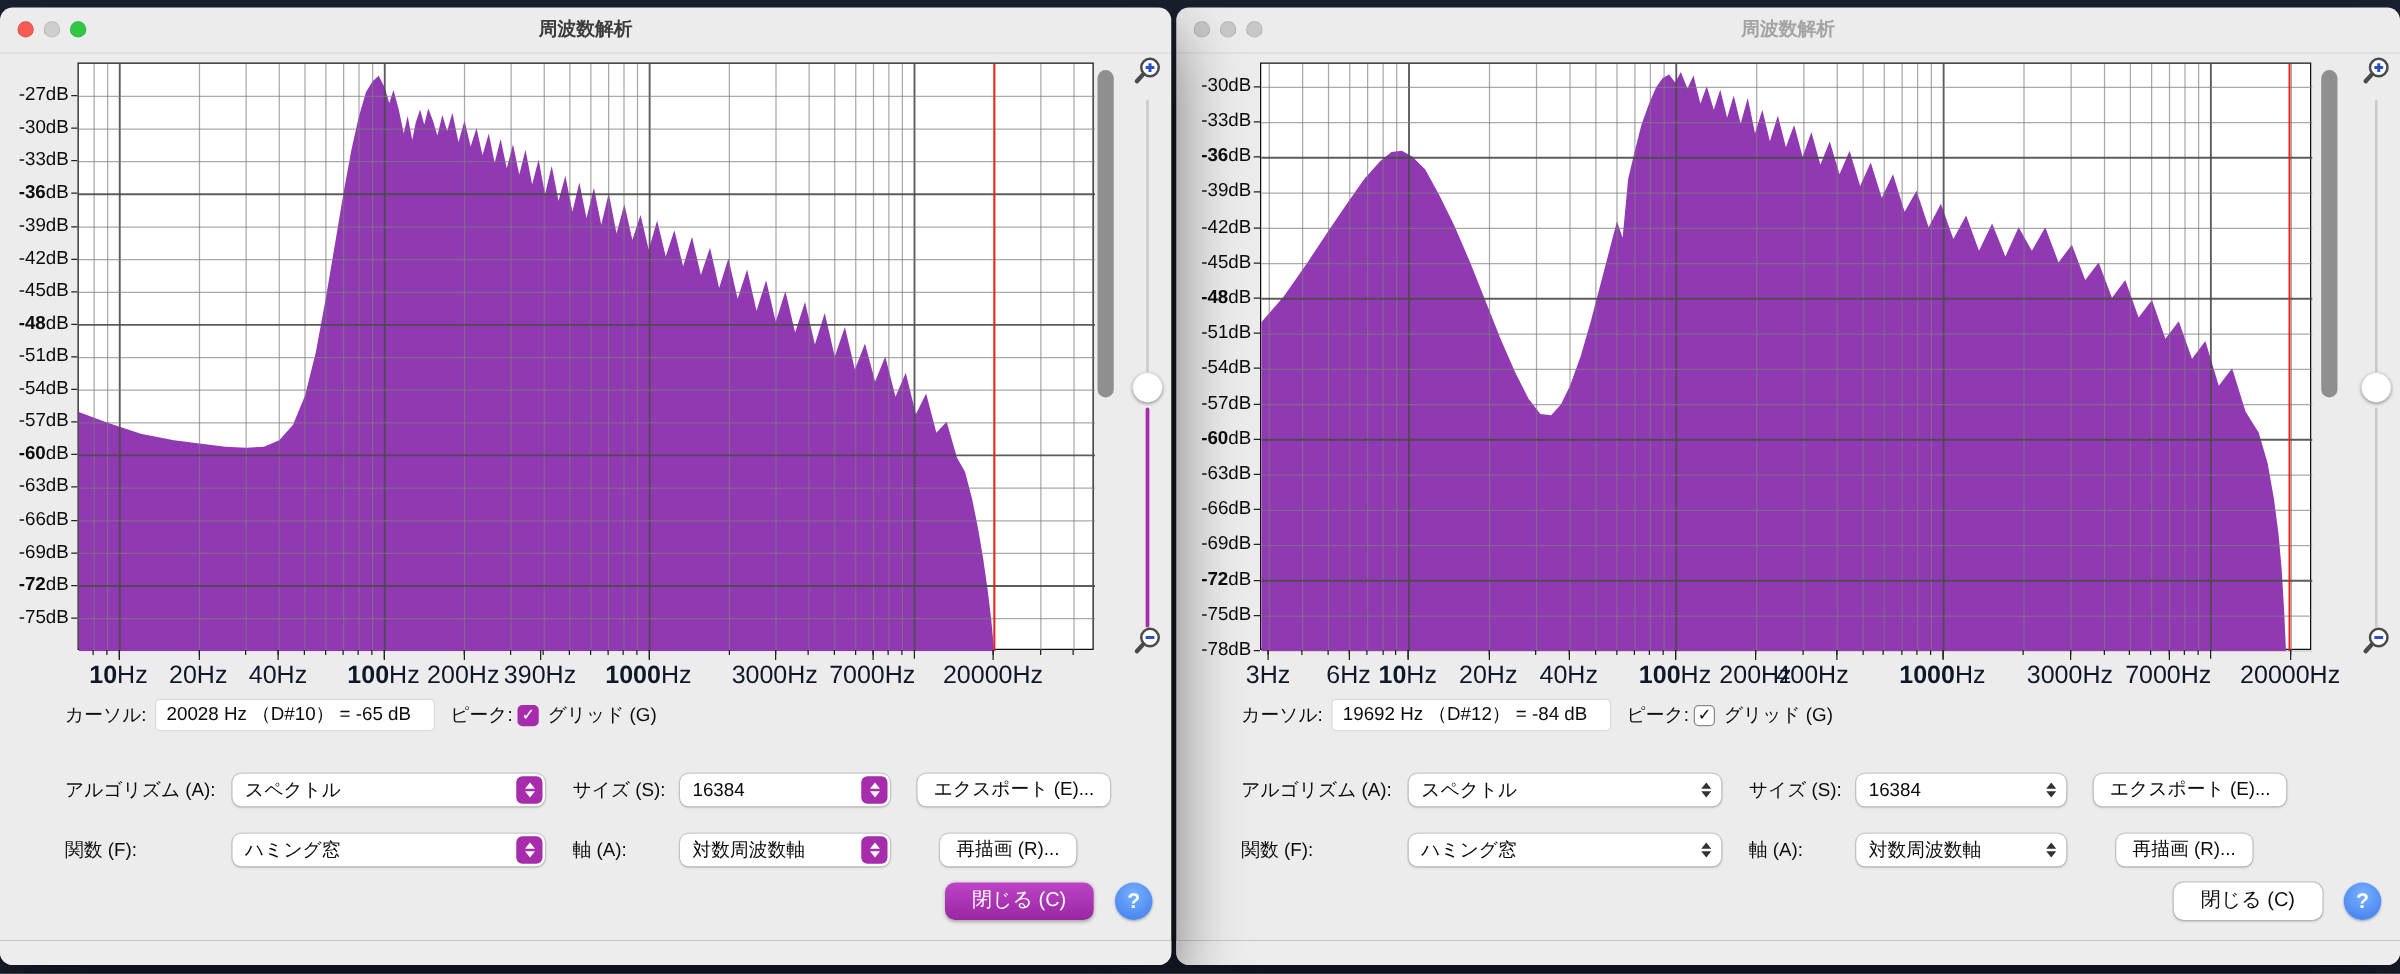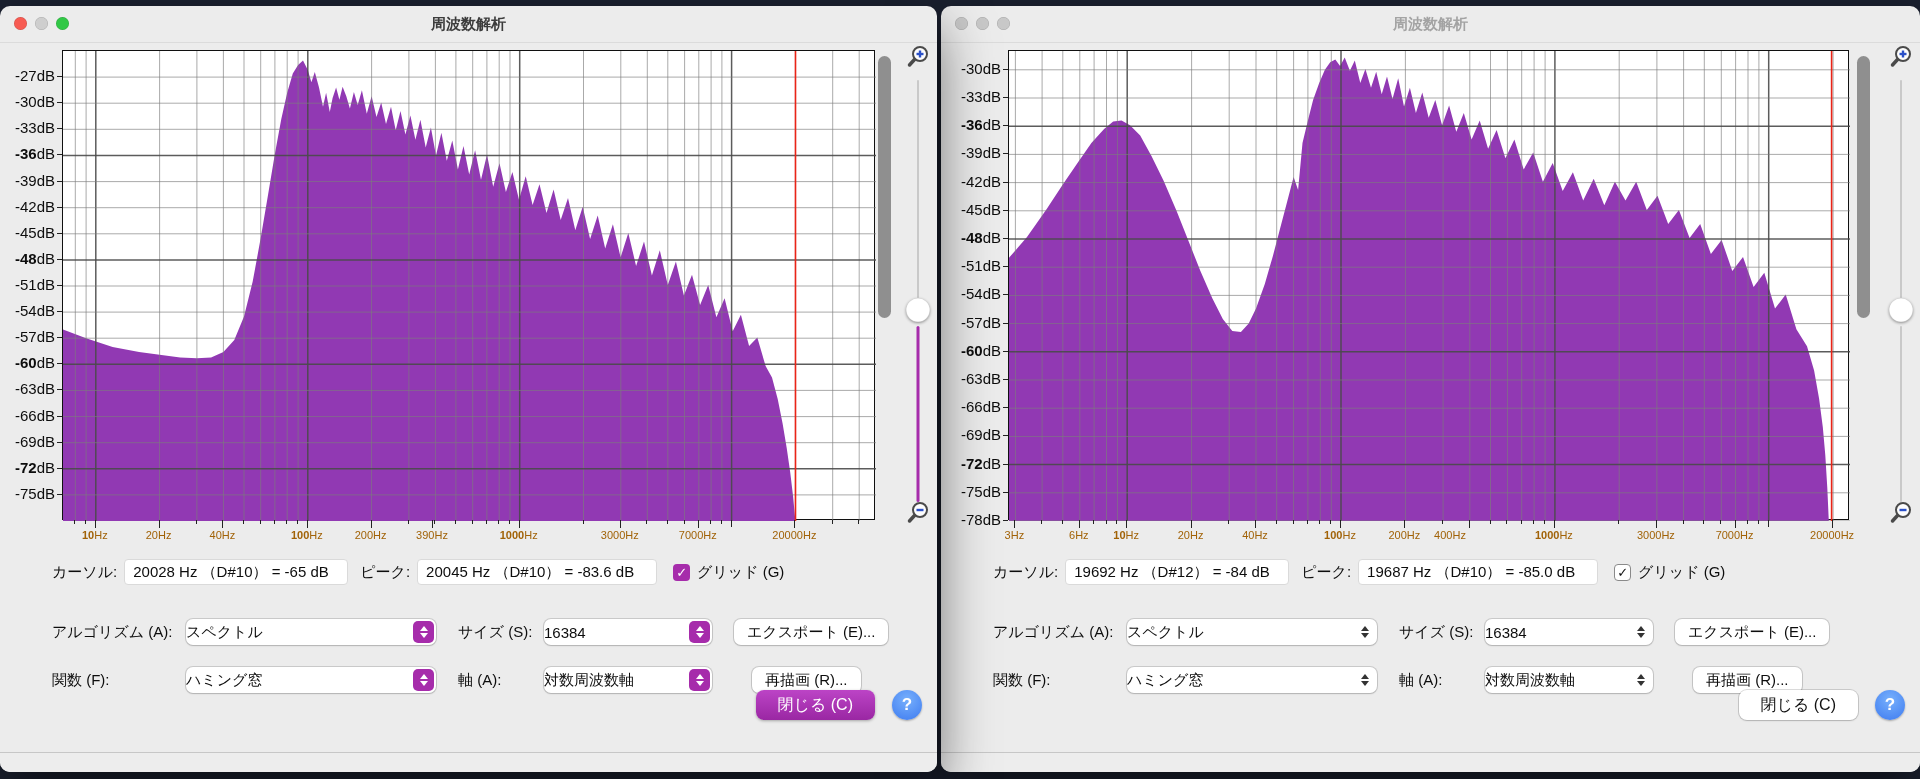--- a/index.html
+++ b/index.html
@@ -23,21 +23,21 @@
 
   .plot{position:absolute;top:44px;height:468px;background:#fff;border:1.5px solid #101010}
   .win-left .plot{left:62px;width:811px}
   .win-right .plot{left:67px;width:839px}
   .plot svg{position:absolute;left:0;top:0}
 
   .xticks{position:absolute;top:514px;height:10px}
   .win-left .xticks{left:62px;width:811px}
   .win-right .xticks{left:67px;width:839px}
   .xtickmark{position:absolute;top:0;width:1px;background:#222}
-  .xlabels{position:absolute;top:523px;height:22px;font-size:11px;color:#a16207}
+  .xlabels{position:absolute;top:523px;height:22px;font-size:20px;color:#0f172a}
   .win-left .xlabels{left:62px;width:811px}
   .win-right .xlabels{left:67px;width:839px}
   .xlabel{position:absolute;transform:translateX(-50%);white-space:nowrap}
 
   .sidecol{position:absolute;top:44px;height:468px}
   .win-left .sidecol{left:876px;width:58px}
   .win-right .sidecol{left:908px;width:68px}
   .vscrollbar{position:absolute;left:2px;top:6px;width:13px;height:262px;background:#8f8f8f;border-radius:7px}
   .win-right .vscrollbar{left:8px}
   .zoomcol{position:absolute;right:0;top:0;bottom:0;width:32px}
@@ -60,36 +60,36 @@
   .field-cursor{width:206px}
   .field-peak{width:222px}
   .cb{width:17px;height:17px;border-radius:4px;margin:0 7px 0 4px;display:flex;align-items:center;
       justify-content:center;font-size:13px;box-sizing:border-box}
   .win-left .cb{background:#a62cab;color:#fff}
   .win-right .cb{background:#fff;border:1.5px solid #8a8a8a;color:#111}
 
   .lbl-algo,.lbl-func{width:134px}
   .lbl-size,.lbl-axis{width:86px;margin-left:22px}
   .popup{background:#fff;border-radius:7px;height:26px;display:flex;align-items:center;justify-content:space-between;
-         box-shadow:0 0 0 1px rgba(0,0,0,.14),0 1px 2px rgba(0,0,0,.12);box-sizing:border-box}
+         box-shadow:0 0 0 1px rgba(0,0,0,.14),0 1px 2px rgba(0,0,0,.12);padding-left:10px;box-sizing:border-box}
   .popup-wide{width:250px}
   .popup-narrow{width:168px}
   .chevs{width:21px;height:22px;border-radius:5px;margin-right:2px;display:flex;flex-direction:column;
          align-items:center;justify-content:center;gap:2px;flex:none}
   .win-left .chevs{background:#a62cab}
   .tri-up{width:0;height:0;border-left:4px solid transparent;border-right:4px solid transparent;border-bottom:5px solid #fff}
   .tri-down{width:0;height:0;border-left:4px solid transparent;border-right:4px solid transparent;border-top:5px solid #fff}
   .win-right .tri-up{border-bottom-color:#333}
   .win-right .tri-down{border-top-color:#333}
   .btn{background:#fff;border-radius:7px;height:26px;line-height:26px;text-align:center;
        box-shadow:0 0 0 1px rgba(0,0,0,.14),0 1px 2px rgba(0,0,0,.12);padding:0 13px}
   .btn-export{margin-left:22px}
   .btn-redraw{margin-left:40px}
 
-  .closerow{position:absolute;top:684px;right:15px;display:flex;align-items:flex-start;gap:17px}
+  .closerow{position:absolute;top:700px;right:15px;display:flex;align-items:flex-start;gap:17px}
   .btn-close{height:30px;line-height:30px;border-radius:8px;padding:0 22px;font-size:16px}
   .win-left .btn-close{background:linear-gradient(180deg,#bc44c6,#9a27a3);color:#fff;box-shadow:0 1px 3px rgba(0,0,0,.3)}
   .win-right .btn-close{background:#fff;color:#111;box-shadow:0 0 0 1px rgba(0,0,0,.14),0 1px 2px rgba(0,0,0,.12)}
   .help{width:30px;height:30px;border-radius:50%;color:#fff;font-weight:bold;text-align:center;line-height:30px;
         font-size:17px;background:radial-gradient(circle at 50% 32%,#77b0fc,#3e7bf0);box-shadow:0 1px 2px rgba(0,0,0,.3)}
   .footer{position:absolute;left:0;right:0;bottom:0;height:19px;border-top:1px solid #c7c7c7;background:#ededed;
           border-radius:0 0 10px 10px}
   b{font-weight:bold}
 </style>
 </head>
@@ -272,21 +272,20 @@
         <line x1="9.5" y1="15.5" x2="4.5" y2="21" stroke="#4a4a4a" stroke-width="3.5" stroke-linecap="round"></line>
         <line x1="11.5" y1="10" x2="18.5" y2="10" stroke="#2a50c8" stroke-width="2.4"></line>
       </svg>
     </div>
   </div>
 
   <div class="row row1">
     <span>カーソル:</span>
     <span class="field field-cursor">20028 Hz （D#10） = -65 dB</span>
     <span>ピーク:</span>
-    <span class="field field-peak">20045 Hz （D#10） = -83.6 dB</span>
     <span class="cb">✓</span>
     <span>グリッド (G)</span>
   </div>
 
   <div class="row row2">
     <span class="lbl-algo">アルゴリズム (A):</span>
     <span class="popup popup-wide">
       <span>スペクトル</span>
       <span class="chevs">
           <span class="tri-up"></span>
@@ -519,21 +518,20 @@
         <line x1="9.5" y1="15.5" x2="4.5" y2="21" stroke="#4a4a4a" stroke-width="3.5" stroke-linecap="round"></line>
         <line x1="11.5" y1="10" x2="18.5" y2="10" stroke="#2a50c8" stroke-width="2.4"></line>
       </svg>
     </div>
   </div>
 
   <div class="row row1">
     <span>カーソル:</span>
     <span class="field field-cursor">19692 Hz （D#12） = -84 dB</span>
     <span>ピーク:</span>
-    <span class="field field-peak">19687 Hz （D#10） = -85.0 dB</span>
     <span class="cb">✓</span>
     <span>グリッド (G)</span>
   </div>
 
   <div class="row row2">
     <span class="lbl-algo">アルゴリズム (A):</span>
     <span class="popup popup-wide">
       <span>スペクトル</span>
       <span class="chevs">
           <span class="tri-up"></span>

